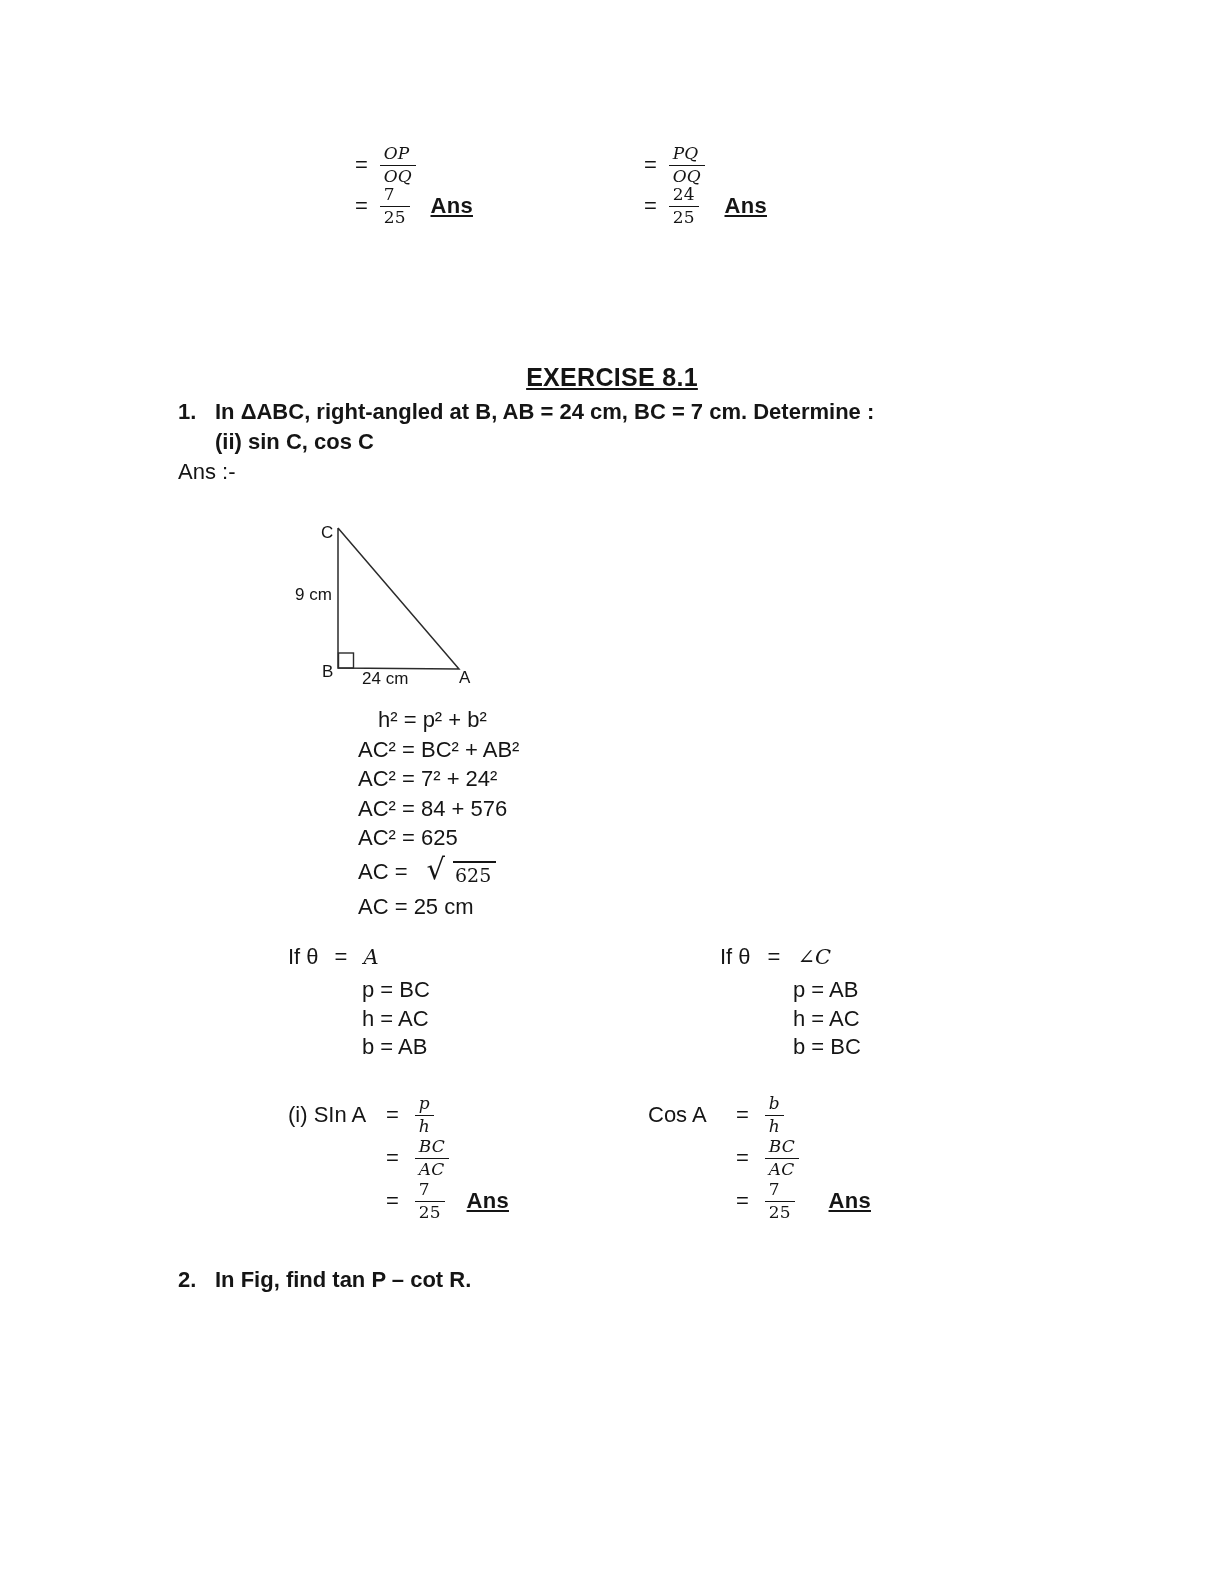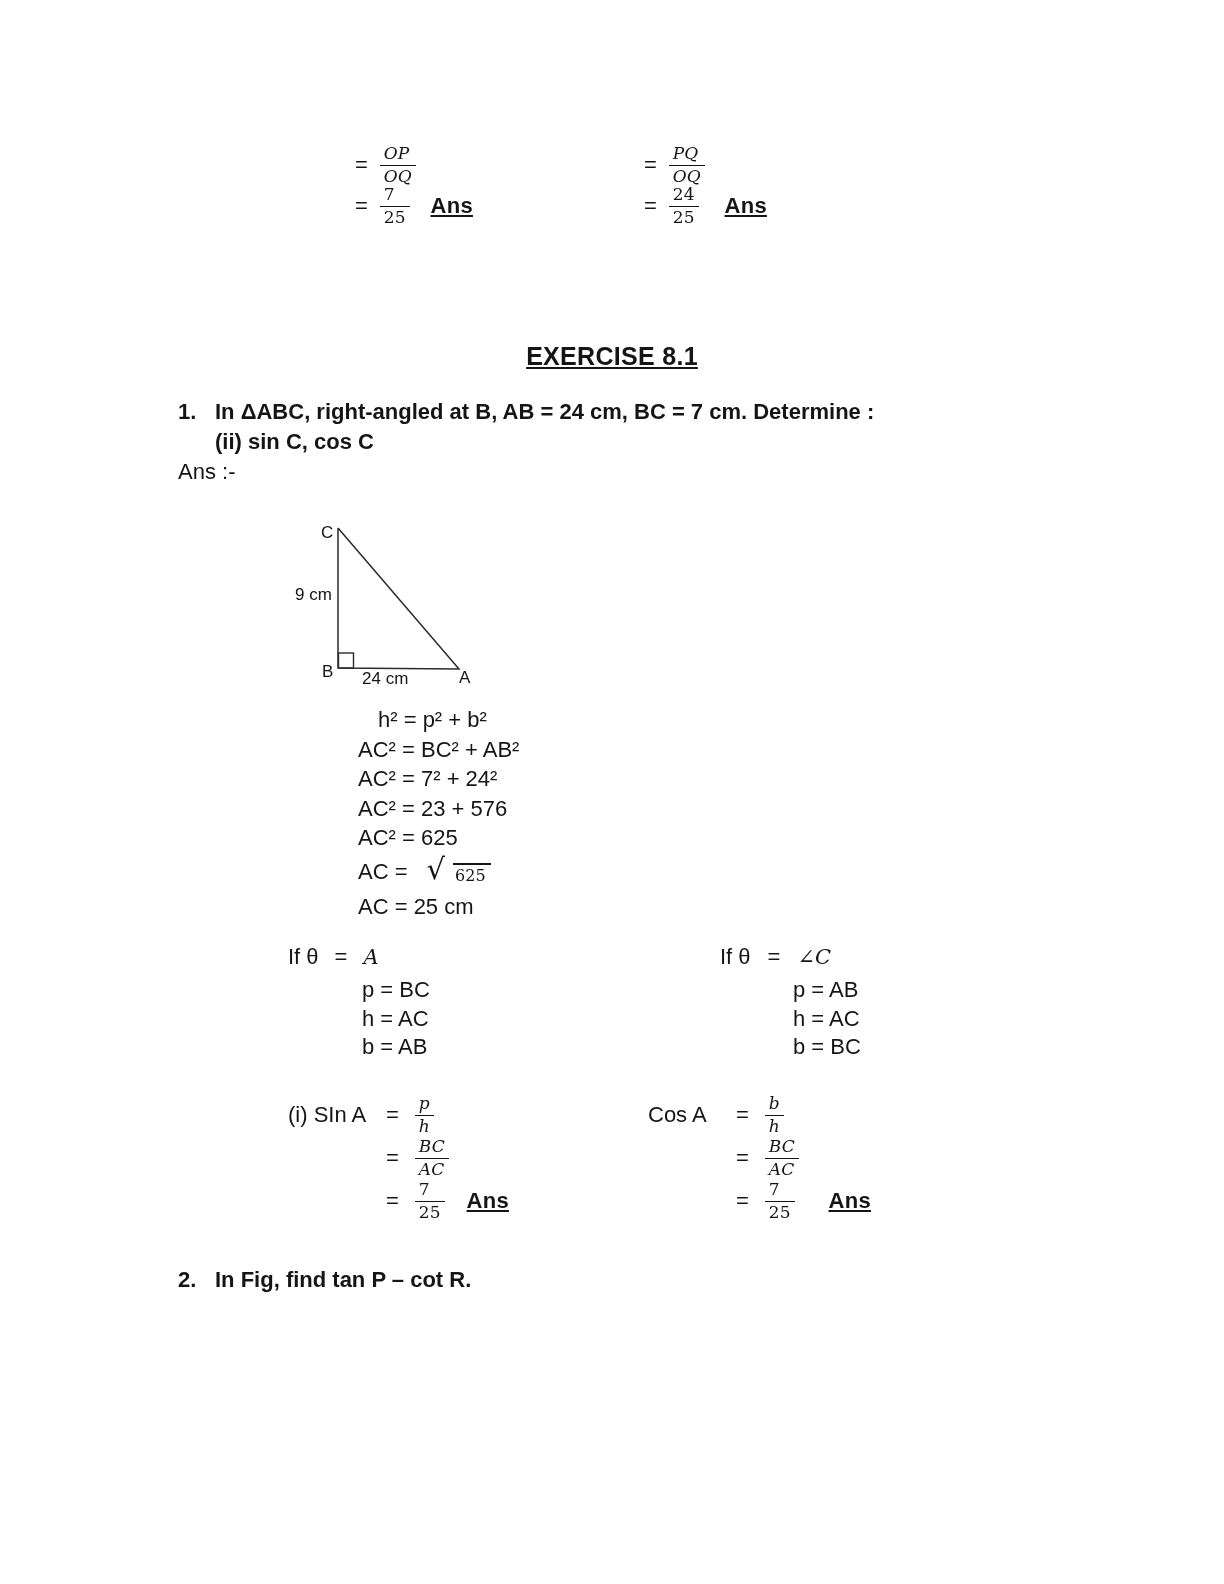--- a/index.html
+++ b/index.html
@@ -28,42 +28,42 @@
   .mathfrac.letters .num, .mathfrac.letters .den { font-style:italic; }
 
   .ans { font-weight:bold; text-decoration:underline; font-size:22px; letter-spacing:.3px; }
 
   
   .topcol .mrow { height:41px; }
   .topcol .ans { margin-left:9px; }
 
   
   .heading {
-    left:0; top:342px; width:1224px; text-align:center;
+    left:0; top:363px; width:1224px; text-align:center;
     font-size:25px; font-weight:bold; text-decoration:underline; letter-spacing:.3px;
   }
 
   
   .qrow { display:flex; }
   .qnum { width:37px; flex:0 0 37px; }
   .q1 .line { line-height:30px; }
 
   
   .figlabel { font-size:17px; }
 
   
   .pyth .pline { font-size:22px; line-height:29.5px; white-space:pre; }
   .pyth .indent1 { padding-left:20px; }
   .sqrtline { display:flex; align-items:center; height:34px; margin-top:2px; font-size:22px;gap:10px; }
   .sqrt-sign {
     font-family:"DejaVu Sans",sans-serif; font-size:29px; line-height:1;
     margin-left:9px; transform:translateY(-2px);
   }
   .radicand {
-    font-family:"DejaVu Serif","Liberation Serif",serif; font-size:16px;
+    font-family:"DejaVu Serif","Liberation Serif",serif; font-size:19px;
     border-top:2px solid #151515; padding:1px 5px 0 2px; margin-left:-2px;
     transform:translateY(2px);
   }
   .l7 { margin-top:3px; }
 
   
   .theta-head { gap:16px; }
   .theta-head .iflabel { font-size:22px; }
   .serifit {
     font-family:"DejaVu Serif","Liberation Serif",serif;
@@ -140,21 +140,21 @@
 <span class="abs figlabel" style="left:321px; top:523px;">C</span>
 <span class="abs figlabel" style="left:322px; top:662px;">B</span>
 <span class="abs figlabel" style="left:459px; top:668px;">A</span>
 <span class="abs figlabel" style="left:295px; top:585px;">9 cm</span>
 <span class="abs figlabel" style="left:362px; top:669px;">24 cm</span>
 
 <div class="abs pyth" style="left:358px; top:705px;">
   <div class="pline indent1">h² = p² + b²</div>
   <div class="pline">AC² = BC² + AB²</div>
   <div class="pline">AC² = 7² + 24²</div>
-  <div class="pline">AC² = 23 + 576</div>
+  <div class="pline">AC² = 84 + 576</div>
   <div class="pline">AC² = 625</div>
   <div class="sqrtline">
     <span>AC =</span>
     <span class="sqrt-sign">√</span>
     <span class="radicand">625</span>
   </div>
   <div class="pline l7">AC = 25 cm</div>
 </div>
 
 <div class="abs mrow theta-head" style="left:288px; top:944px;">

